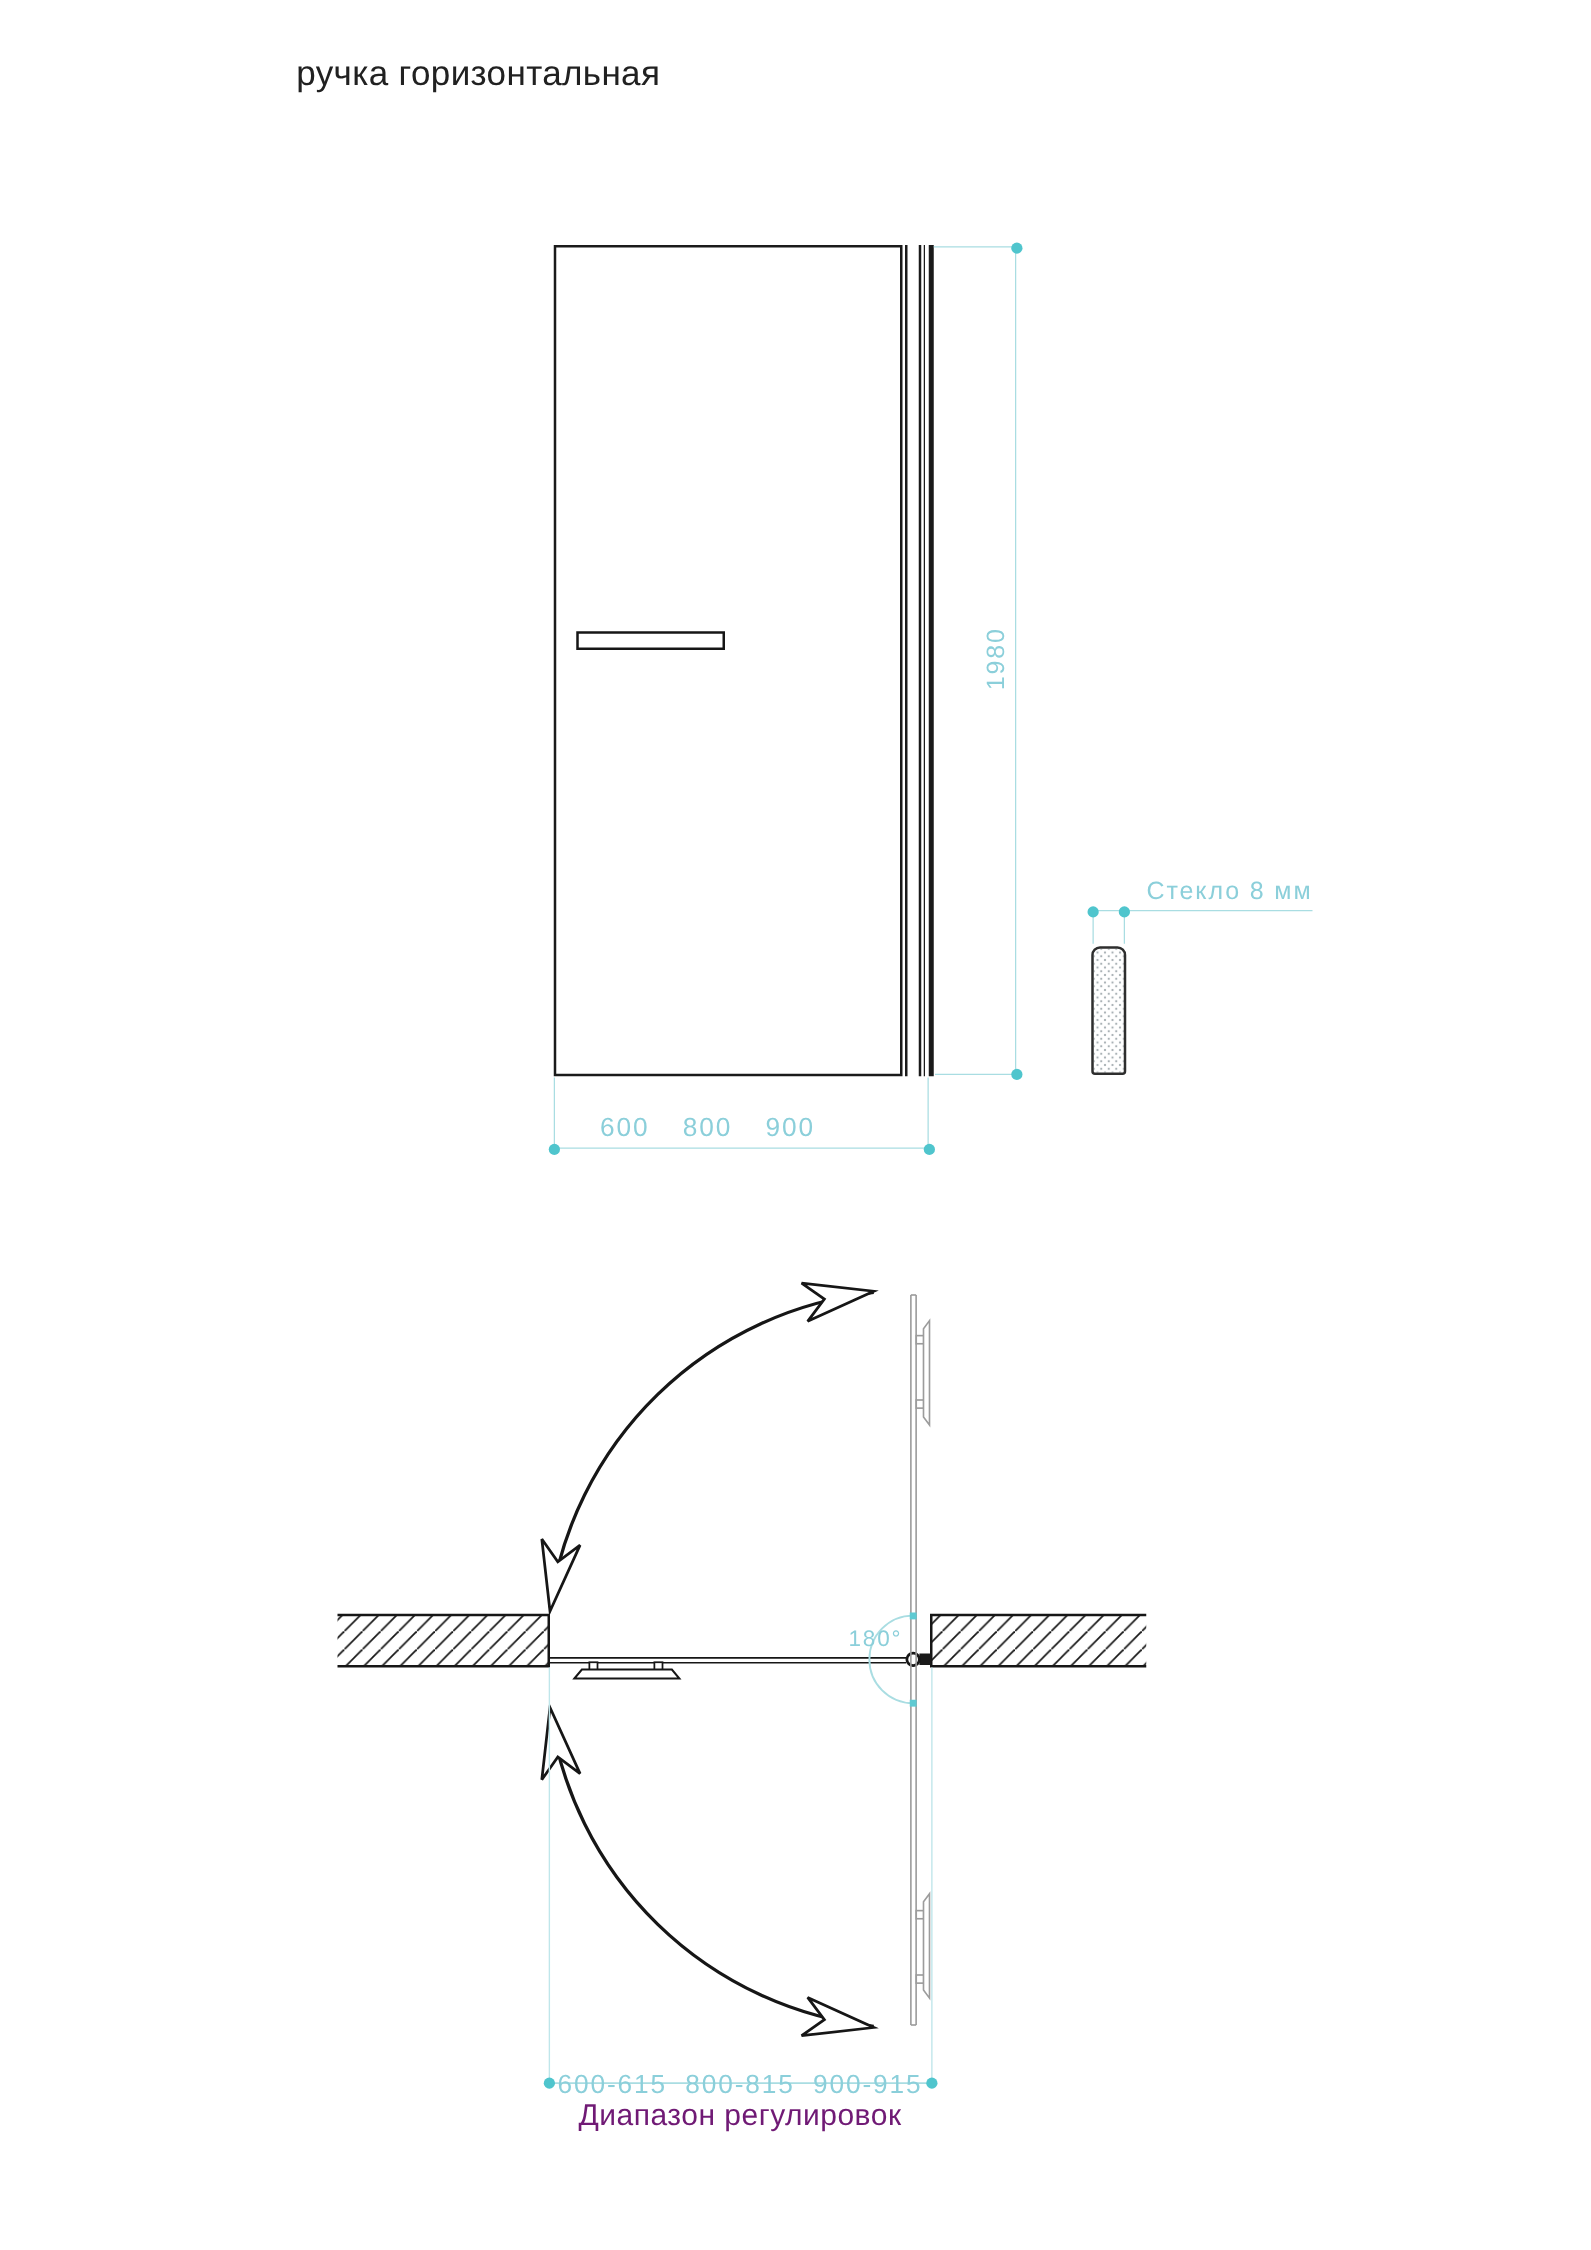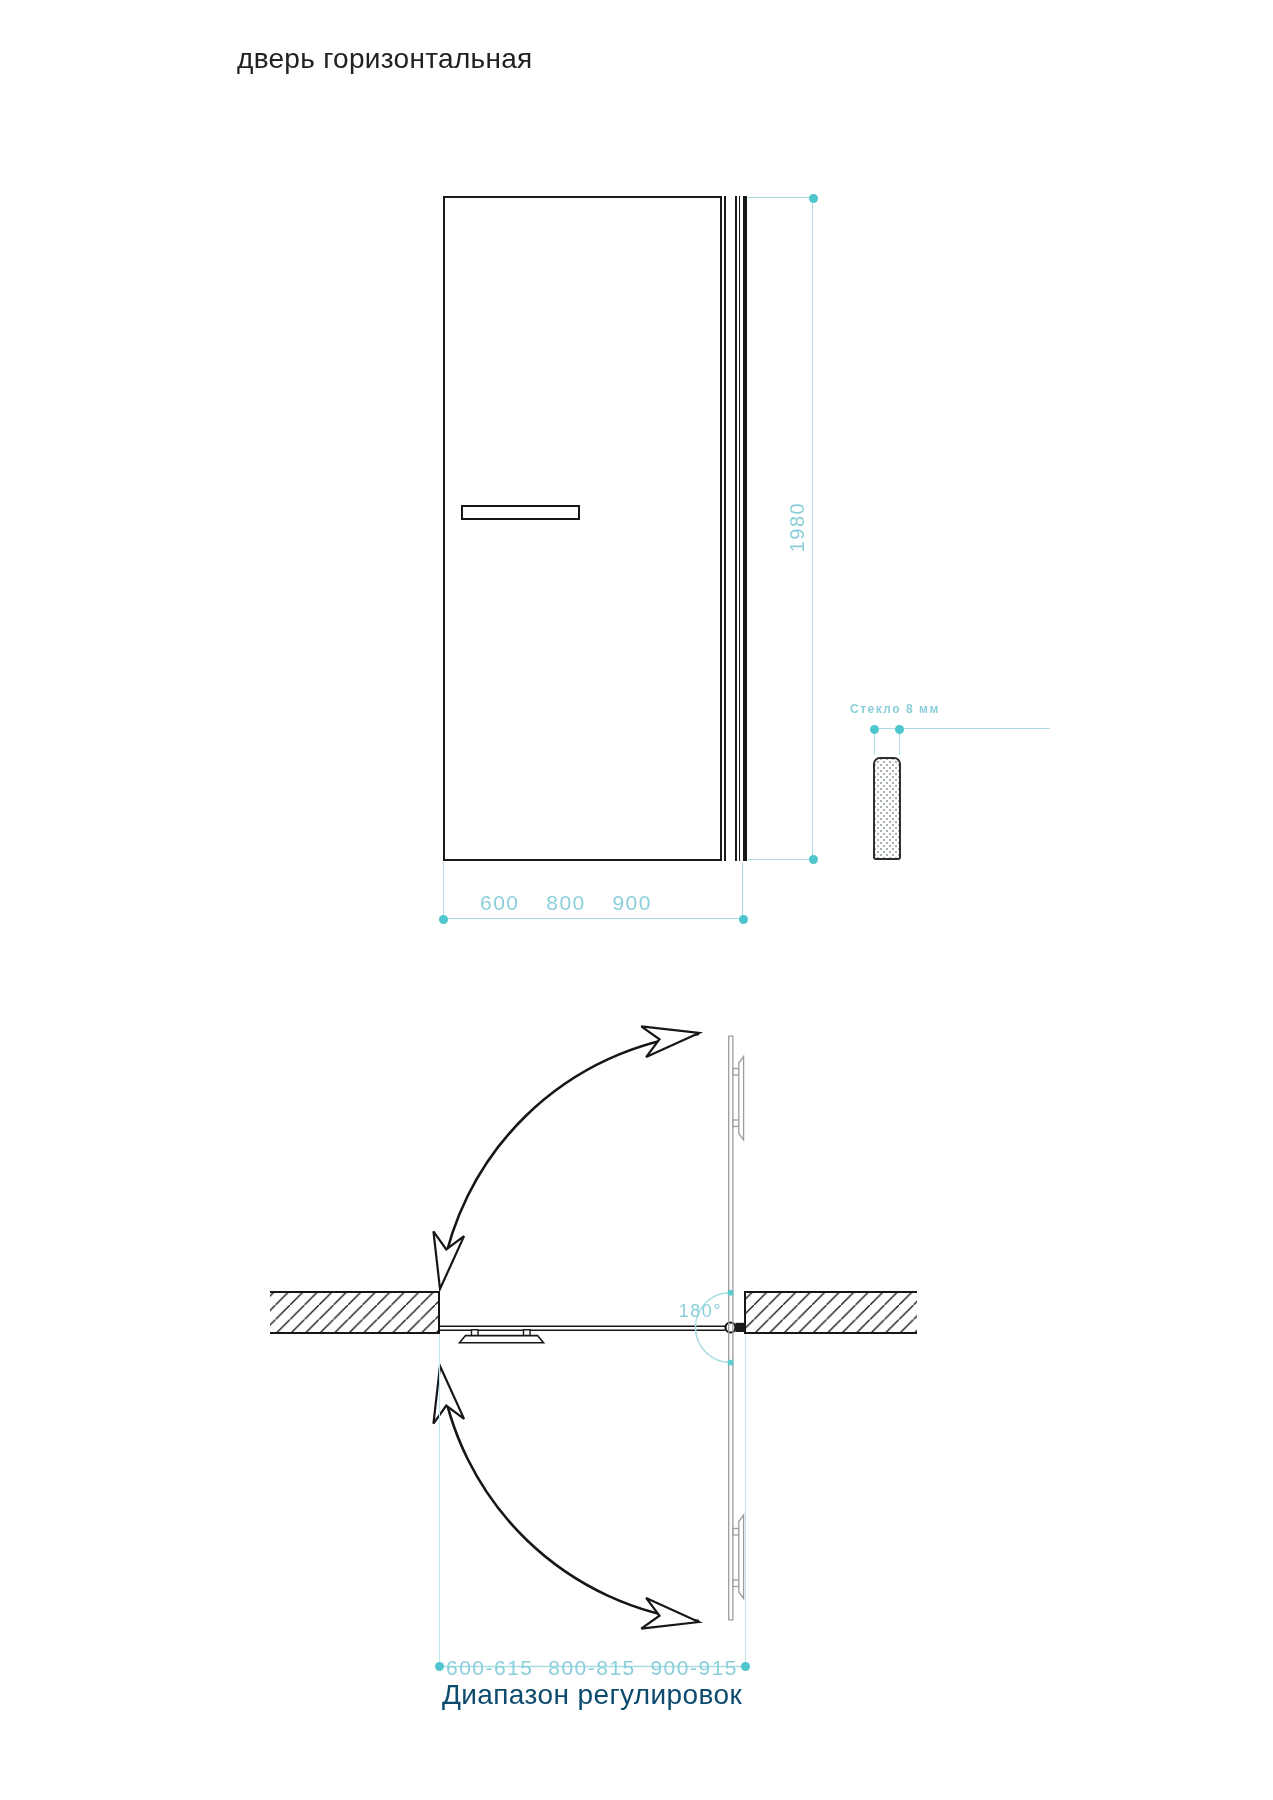--- a/index.html
+++ b/index.html
@@ -33,32 +33,32 @@
   .label-w{left:443px;top:891px;width:246px;text-align:center;word-spacing:6px;}
   
   .glass-sec{left:873px;top:757px;width:28px;height:103px;border:2px solid #2e2e2e;box-sizing:border-box;border-radius:7px 7px 3px 3px;
      background-image:radial-gradient(circle,#aab2b6 1px,transparent 1.2px),radial-gradient(circle,#aab2b6 1px,transparent 1.2px);
      background-size:6px 6px,6px 6px;background-position:0 0,3px 3px;}
   .glass-ext-l{left:874px;top:729px;width:1.2px;height:26px;}
   .glass-ext-r{left:899px;top:729px;width:1.2px;height:26px;}
   .glass-lead{left:874px;top:728px;width:176px;height:1.2px;}
   .dot-g-l{left:870px;top:724.5px;}
   .dot-g-r{left:895px;top:724.5px;}
-  .label-glass{left:850px;top:702px;width:200px;text-align:left;font-size:12px;font-weight:bold;}
+  .label-glass{left:850px;top:702px;width:200px;text-align:right;font-size:20px;}
   
   .plan-svg{left:200px;top:1005px;width:780px;height:715px;}
   .label-angle{left:640px;top:1301px;width:82px;text-align:right;font-size:18px;}
   .label-range{left:342px;top:1641px;width:500px;text-align:center;margin-top:15px;}
-  .caption{left:332px;top:1679px;width:520px;text-align:center;font-size:28px;color:#0c4a6e;letter-spacing:.4px;}
+  .caption{left:332px;top:1679px;width:520px;text-align:center;font-size:24px;color:#701a75;letter-spacing:.4px;}
 </style>
 </head>
 <body>
 
 <div class="abs title">
-  <div>дверь горизонтальная</div>
+  <div>ручка горизонтальная</div>
 </div>
 
 <div class="abs door-glass"></div>
 <div class="abs vline v1"></div>
 <div class="abs vline v2"></div>
 <div class="abs vline v3"></div>
 <div class="abs vline vbar"></div>
 <div class="abs handle-front"></div>
 
 <div class="abs tline ext-1980-top"></div>

